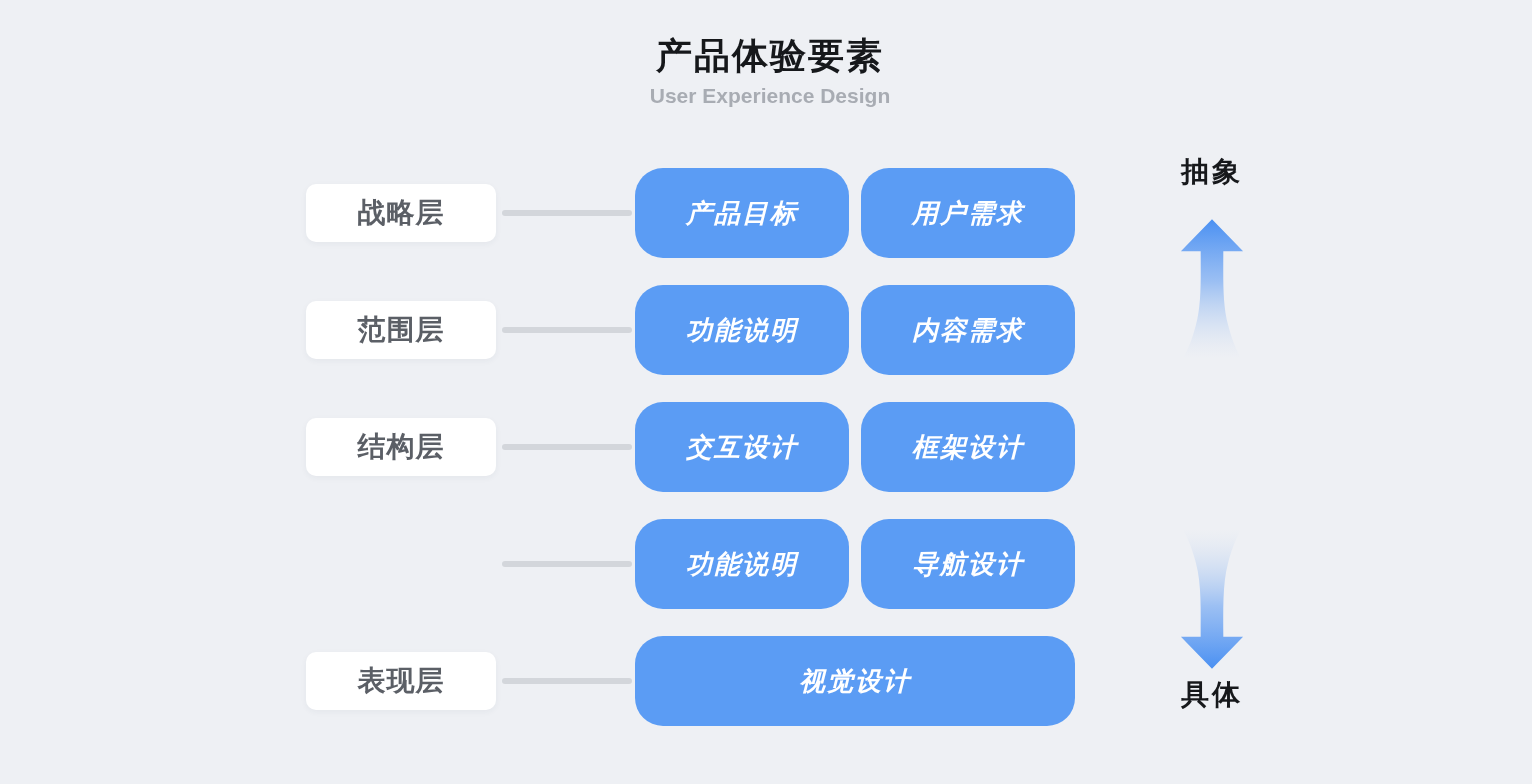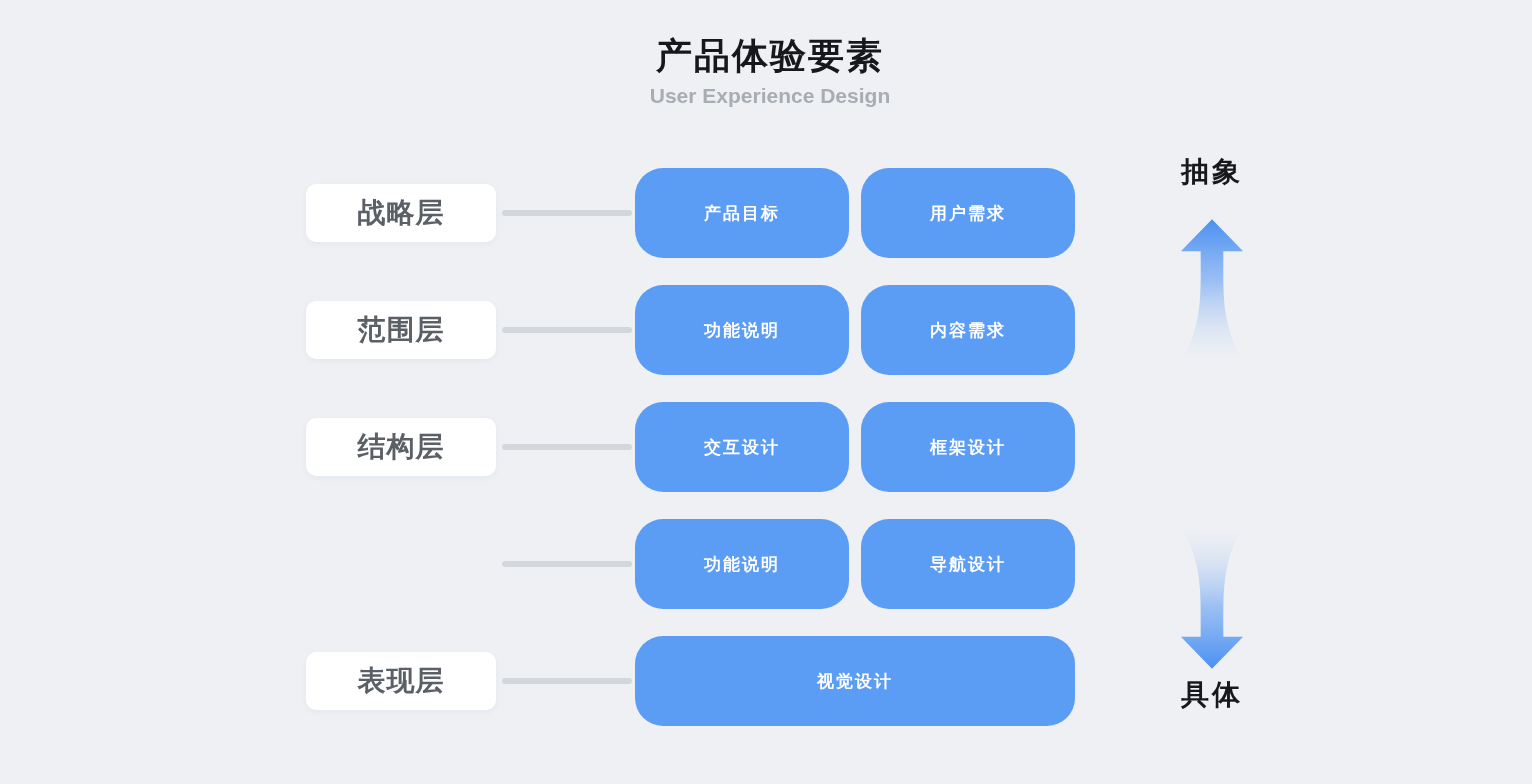--- a/index.html
+++ b/index.html
@@ -53,22 +53,23 @@
   .cards {
     position: absolute; left: 611px; top: 0;
     width: 440px; height: 90px;
     display: flex; gap: 12px;
   }
   .card {
     flex: 1; height: 90px;
     background: var(--card-blue, #5b9cf4);
     border-radius: 28px;
     display: flex; align-items: center; justify-content: center;
-    font-size: 17px; font-weight: 700; color: #ffffff;
+    font-size: 26px; font-weight: 700; color: #ffffff;
     letter-spacing: 2px;
+    font-style: italic;
   }
 
   .axis-label {
     position: absolute; left: 1132px; width: 160px;
     text-align: center;
     font-size: 28px; font-weight: 800;
     color: var(--title, #16181b);
     letter-spacing: 3px;
   }
   .axis-label.top { top: 153px; }

